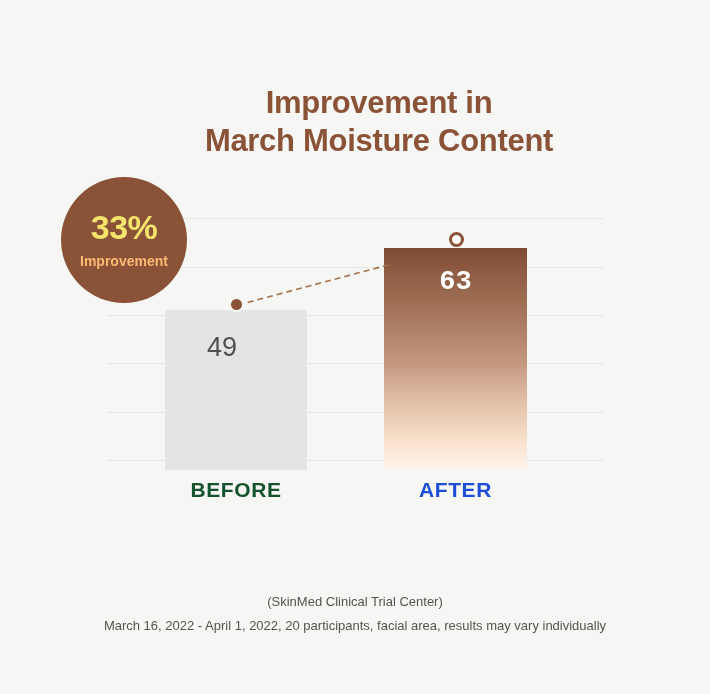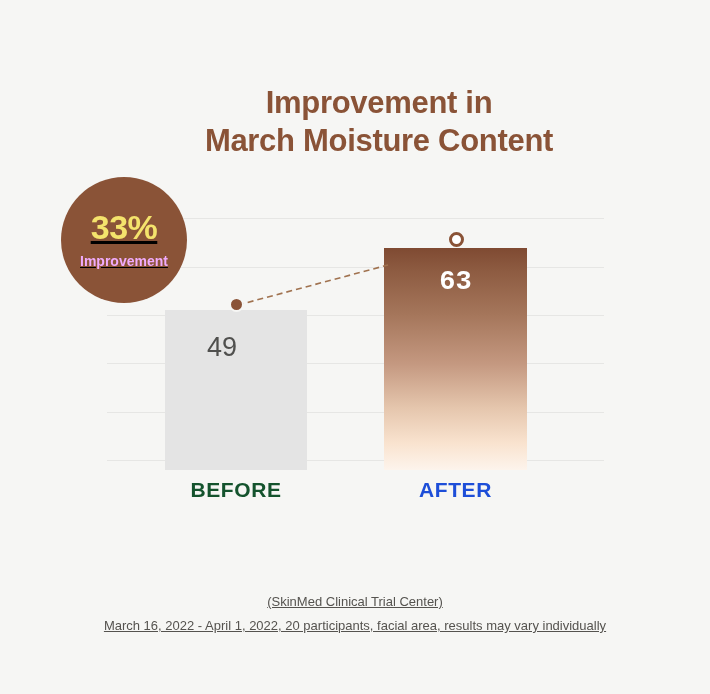--- a/index.html
+++ b/index.html
@@ -158,49 +158,48 @@
     left: 61px;
     top: 177px;
     width: 126px;
     height: 126px;
     border-radius: 50%;
     background: #8a5337;
     display: flex;
     flex-direction: column;
     align-items: center;
     justify-content: center;
-    text-decoration: underline;
   }
   .badge-pct {
     color: #f4e36c;
     font-size: 34px;
     font-weight: bold;
     line-height: 34px;
     letter-spacing: -0.5px;
   }
   .badge-sub {
-    color: #f0abfc;
+    color: #fdba74;
     font-size: 14px;
     font-weight: bold;
     line-height: 18px;
     margin-top: 8px;
   }
 
   
   .footer {
     position: absolute;
     left: 0;
     top: 590px;
     width: 710px;
     text-align: center;
     color: #55534f;
     font-size: 13px;
     line-height: 24px;
   }
-  .footer-line { display: block; text-decoration: underline; }
+  .footer-line { display: block; }
 </style>
 </head>
 <body>
 
 <div id="infographic">
 
   <div class="title-block">
     <span class="title-line">Improvement in</span>
     <span class="title-line">March Moisture Content</span>
   </div>

